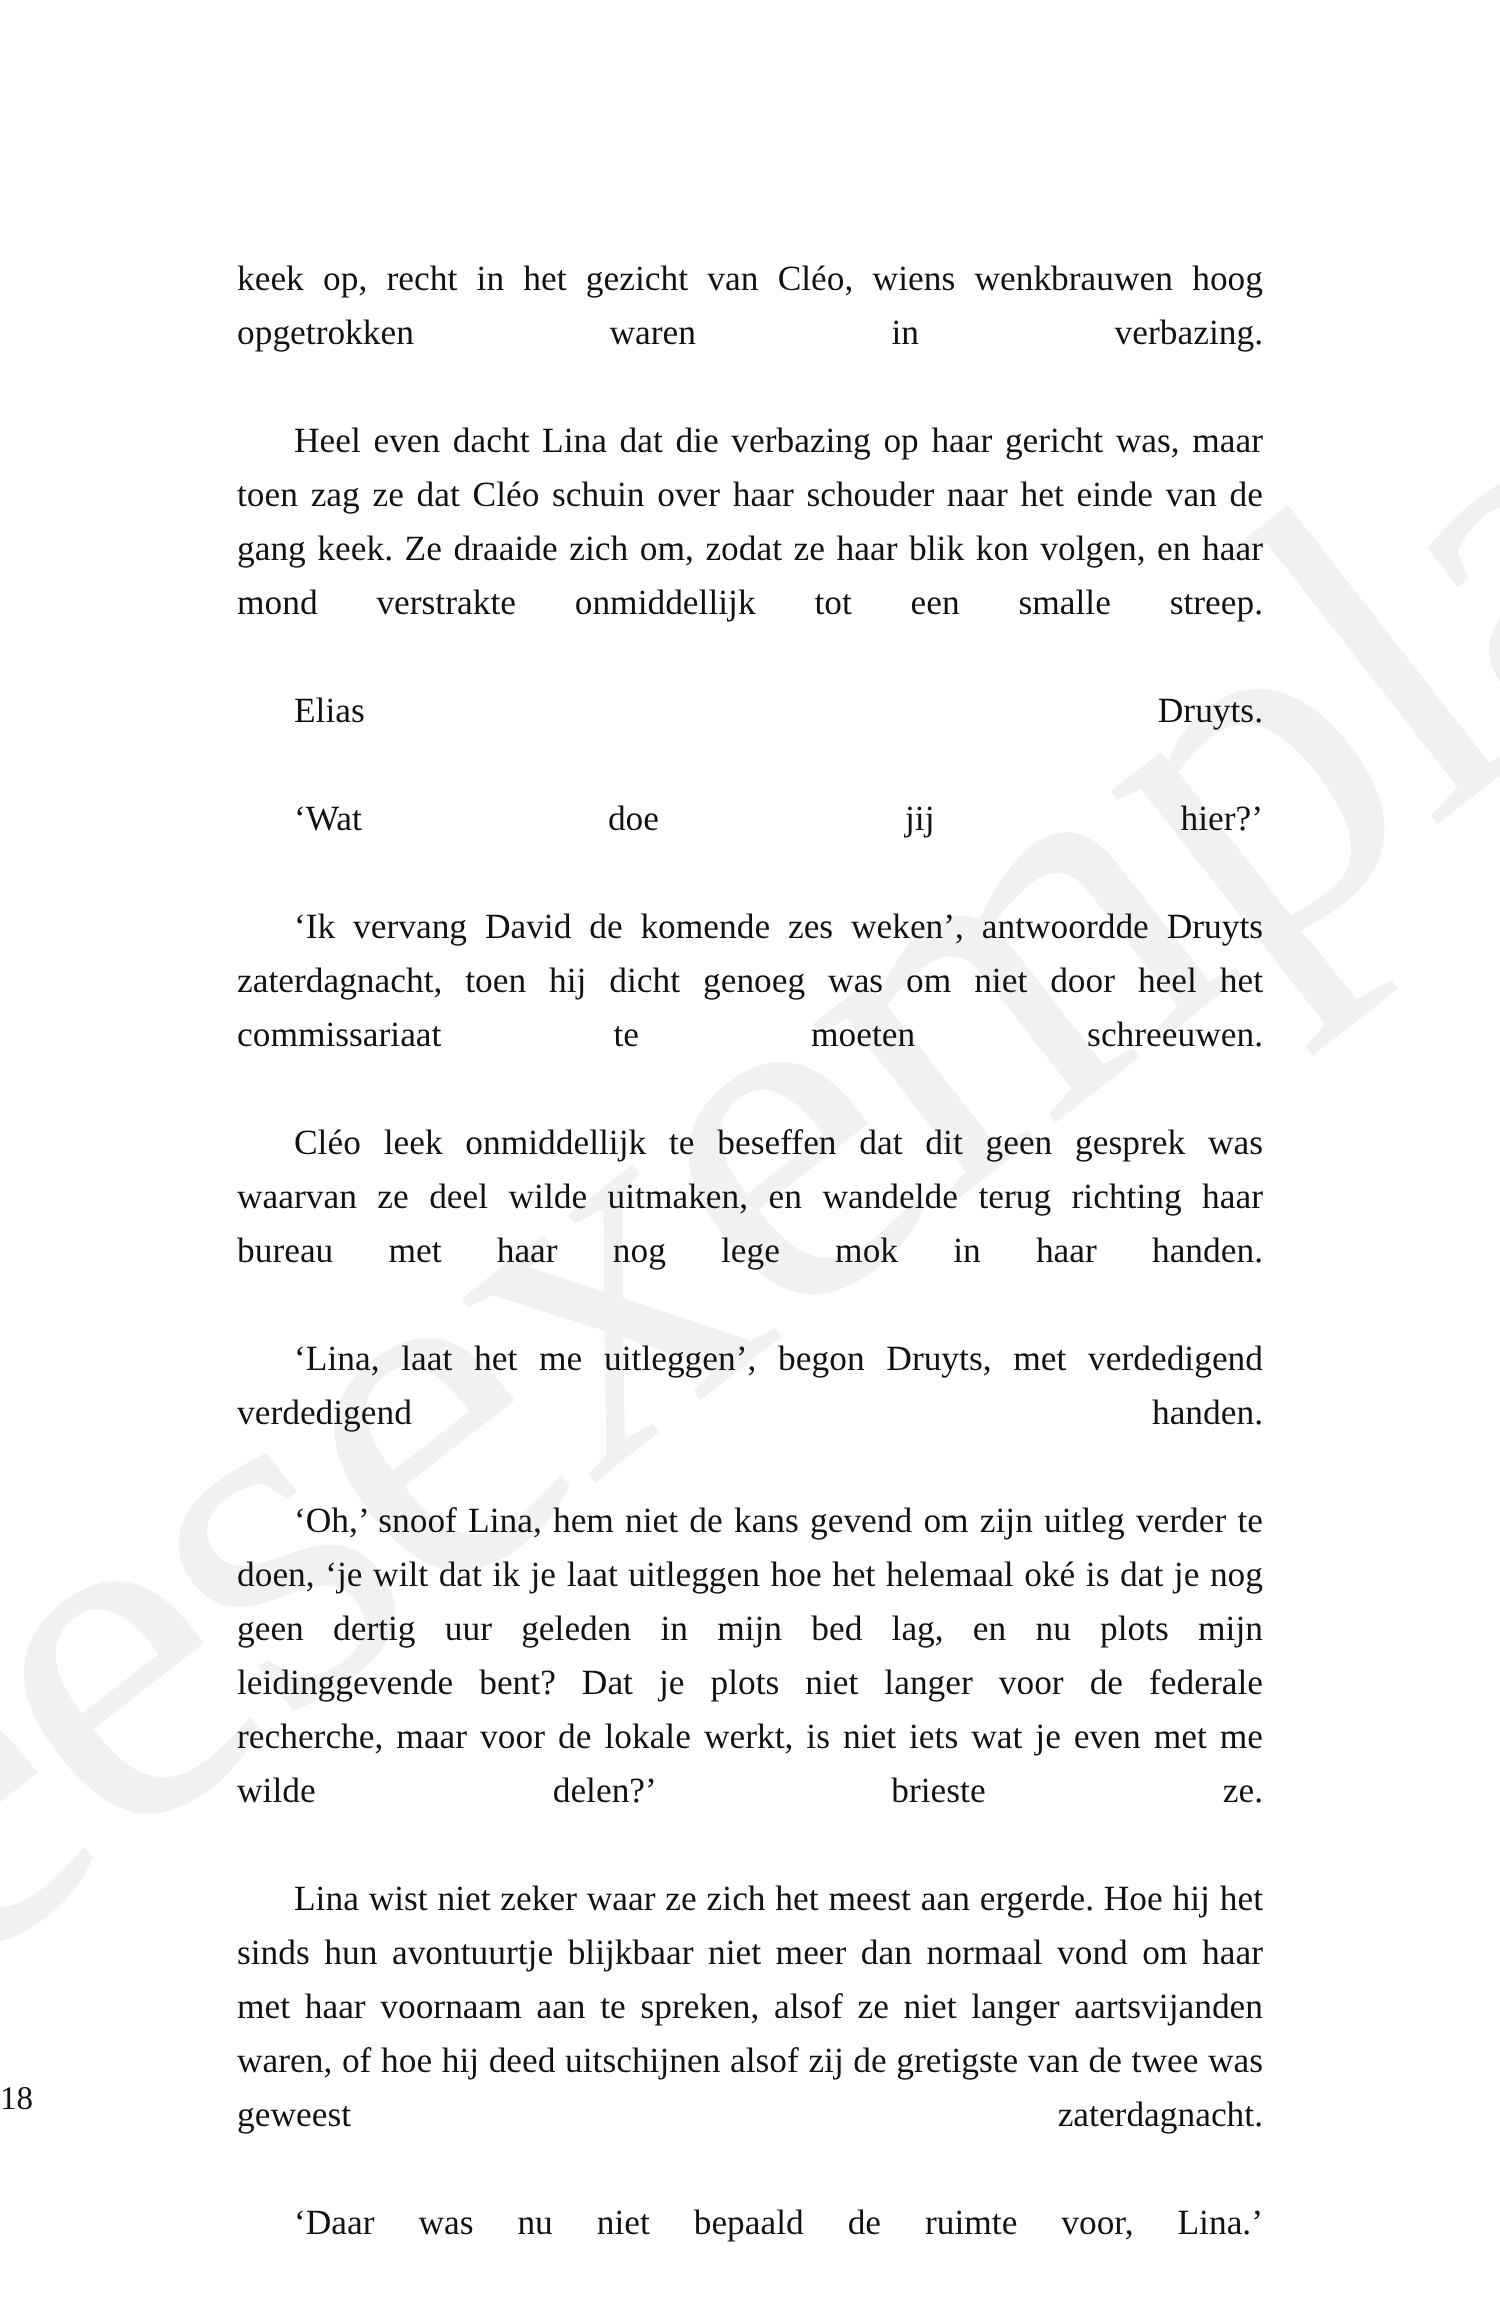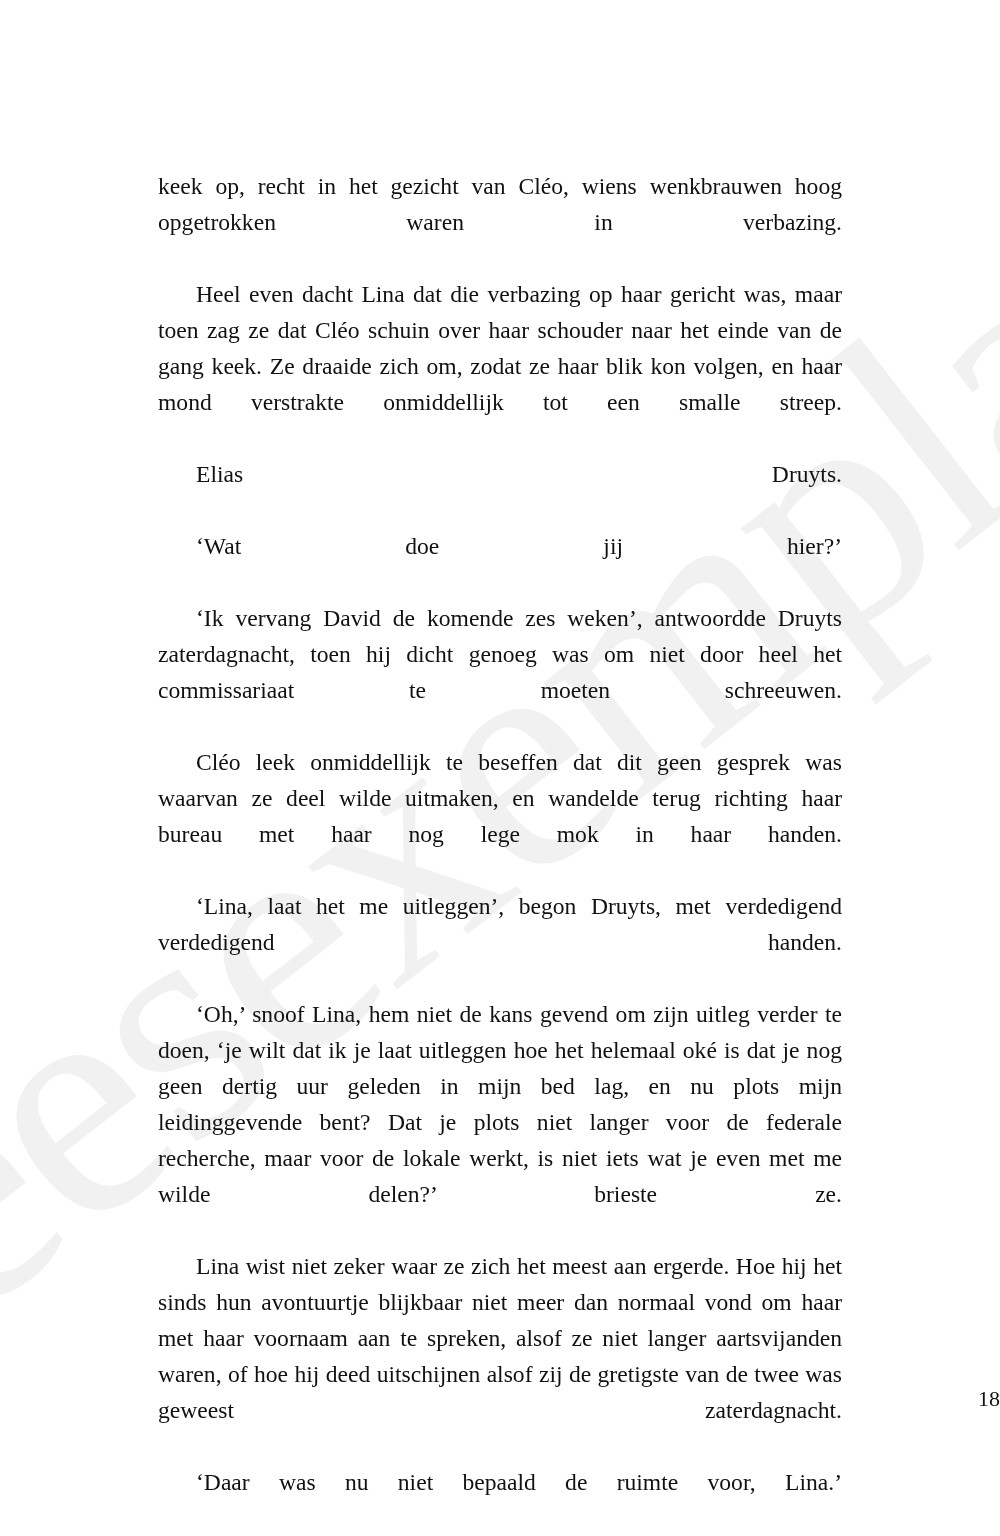--- a/index.html
+++ b/index.html
@@ -76,21 +76,21 @@
     display: inline-block;
     width: 100%;
   }
 
   
   .folio {
     position: absolute;
     left: 0;
     right: 0;
     top: 1386px;
-    text-align: right;
+    text-align: left;
     font-size: 22px;
     line-height: 26px;
     color: #111111;
     z-index: 2;
     font-variant-numeric: oldstyle-nums;
   }
 </style>
 </head>
 <body>
 

